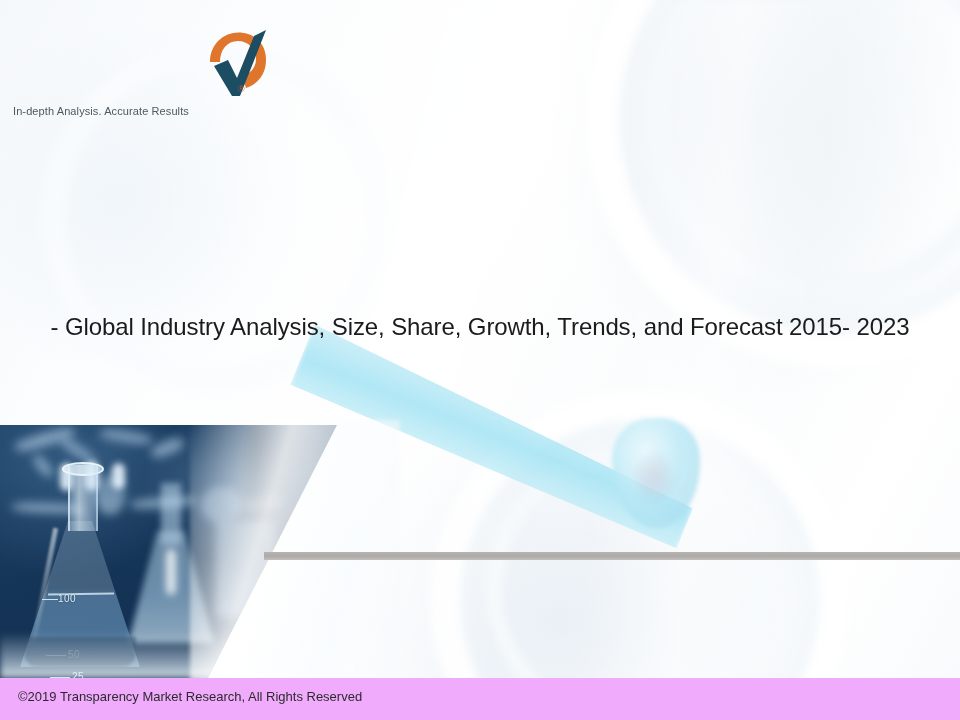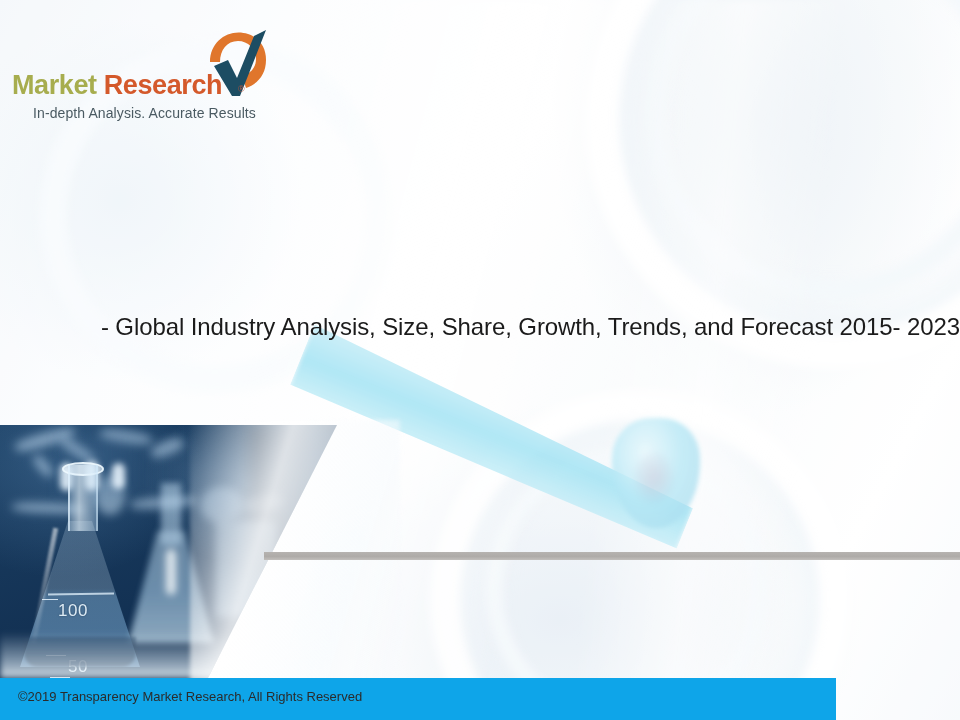--- a/index.html
+++ b/index.html
@@ -284,25 +284,24 @@
     left: 22px; top: 62px;
     width: 5px; height: 118px;
     background: linear-gradient(180deg, rgba(255,255,255,0.55), rgba(255,255,255,0.05));
     transform: rotate(11deg);
     filter: blur(1px);
   }
   .grad-mark {
     position: absolute;
     color: rgba(236,247,255,0.92);
     font-family: "Liberation Sans", sans-serif;
-    font-size: 17px;
+    font-size: 10px;
     letter-spacing: 0.5px;
     white-space: nowrap;
     text-shadow: 0 0 2px rgba(12,32,56,0.5);
-    margin-top: 8px;
   }
   .gm-100 { left: 38px; top: 128px; }
   .gm-50  { left: 48px; top: 184px; }
   .gm-25  { left: 52px; top: 206px; }
   .gm-tick {
     position: absolute;
     height: 1px;
     background: rgba(232,245,255,0.85);
   }
   .gt-100 { left: 22px; top: 134px; width: 16px; }
@@ -366,25 +365,24 @@
     letter-spacing: -0.4px;
     line-height: 1;
     white-space: nowrap;
   }
   .logo-market   { color: #a7ad4e; }
   .logo-research { color: #d4592b; }
   .logo-tagline {
     position: absolute;
     left: 1px; top: 79px;
     font-family: "Liberation Sans", sans-serif;
-    font-size: 14px;
+    font-size: 11px;
     color: #4a5a62;
     letter-spacing: 0.1px;
     white-space: nowrap;
-    margin-left: 20px;
   }
   .logo-mark {
     position: absolute;
     left: 186px;
     top: 0px;
     width: 76px;
     height: 82px;
   }
   .logo-reg {
     position: absolute;
@@ -403,34 +401,34 @@
     font-family: "Liberation Sans", sans-serif;
     font-weight: bold;
     font-size: 43px;
     color: #161616;
     letter-spacing: -0.2px;
   }
   .subtitle {
     position: absolute;
     left: 0; right: 0;
     top: 313px;
-    text-align: right;
+    text-align: center;
     font-family: "Liberation Sans", sans-serif;
     font-size: 24px;
     color: #1b1b1b;
     letter-spacing: -0.1px;
   }
 
   
   .footer-band {
     position: absolute;
     left: 0; bottom: 0;
-    width: 836px;
+    width: 960px;
     height: 42px;
-    background: #0ea5e9;
+    background: #f0abfc;
   }
   .footer-text {
     position: absolute;
     left: 18px;
     top: 11px;
     font-family: "Liberation Sans", sans-serif;
     font-size: 13px;
     color: #2b2b2b;
     white-space: nowrap;
   }
@@ -497,23 +495,20 @@
     </div>
 
     <div class="photo-bottom-haze"></div>
   </div>
 
   <div class="wedge-sheen"></div>
 
   <div class="gray-rule"></div>
 
   <div class="logo">
-    <div class="logo-line2">
-      <span class="logo-market">Market</span><span>&nbsp;</span><span class="logo-research">Research</span>
-    </div>
     <div class="logo-tagline">In-depth Analysis. Accurate Results</div>
 
     <div class="logo-mark">
       <svg width="76" height="82" viewBox="0 0 76 82" xmlns="http://www.w3.org/2000/svg">
         <path d="M12 36 C12 14, 32 2, 50 8 C62 12, 68 22, 68 34 C68 48, 60 58, 48 62 L44 50 C52 48, 58 42, 58 33 C58 23, 50 15, 40 15 C29 15, 22 24, 22 36 Z" fill="#e0762c"></path>
         <path d="M16 40 L30 34 L39 52 L56 10 L68 4 L42 70 L34 70 Z" fill="#1d4d63"></path>
       </svg>
     </div>
     <div class="logo-reg">®</div>
   </div>

